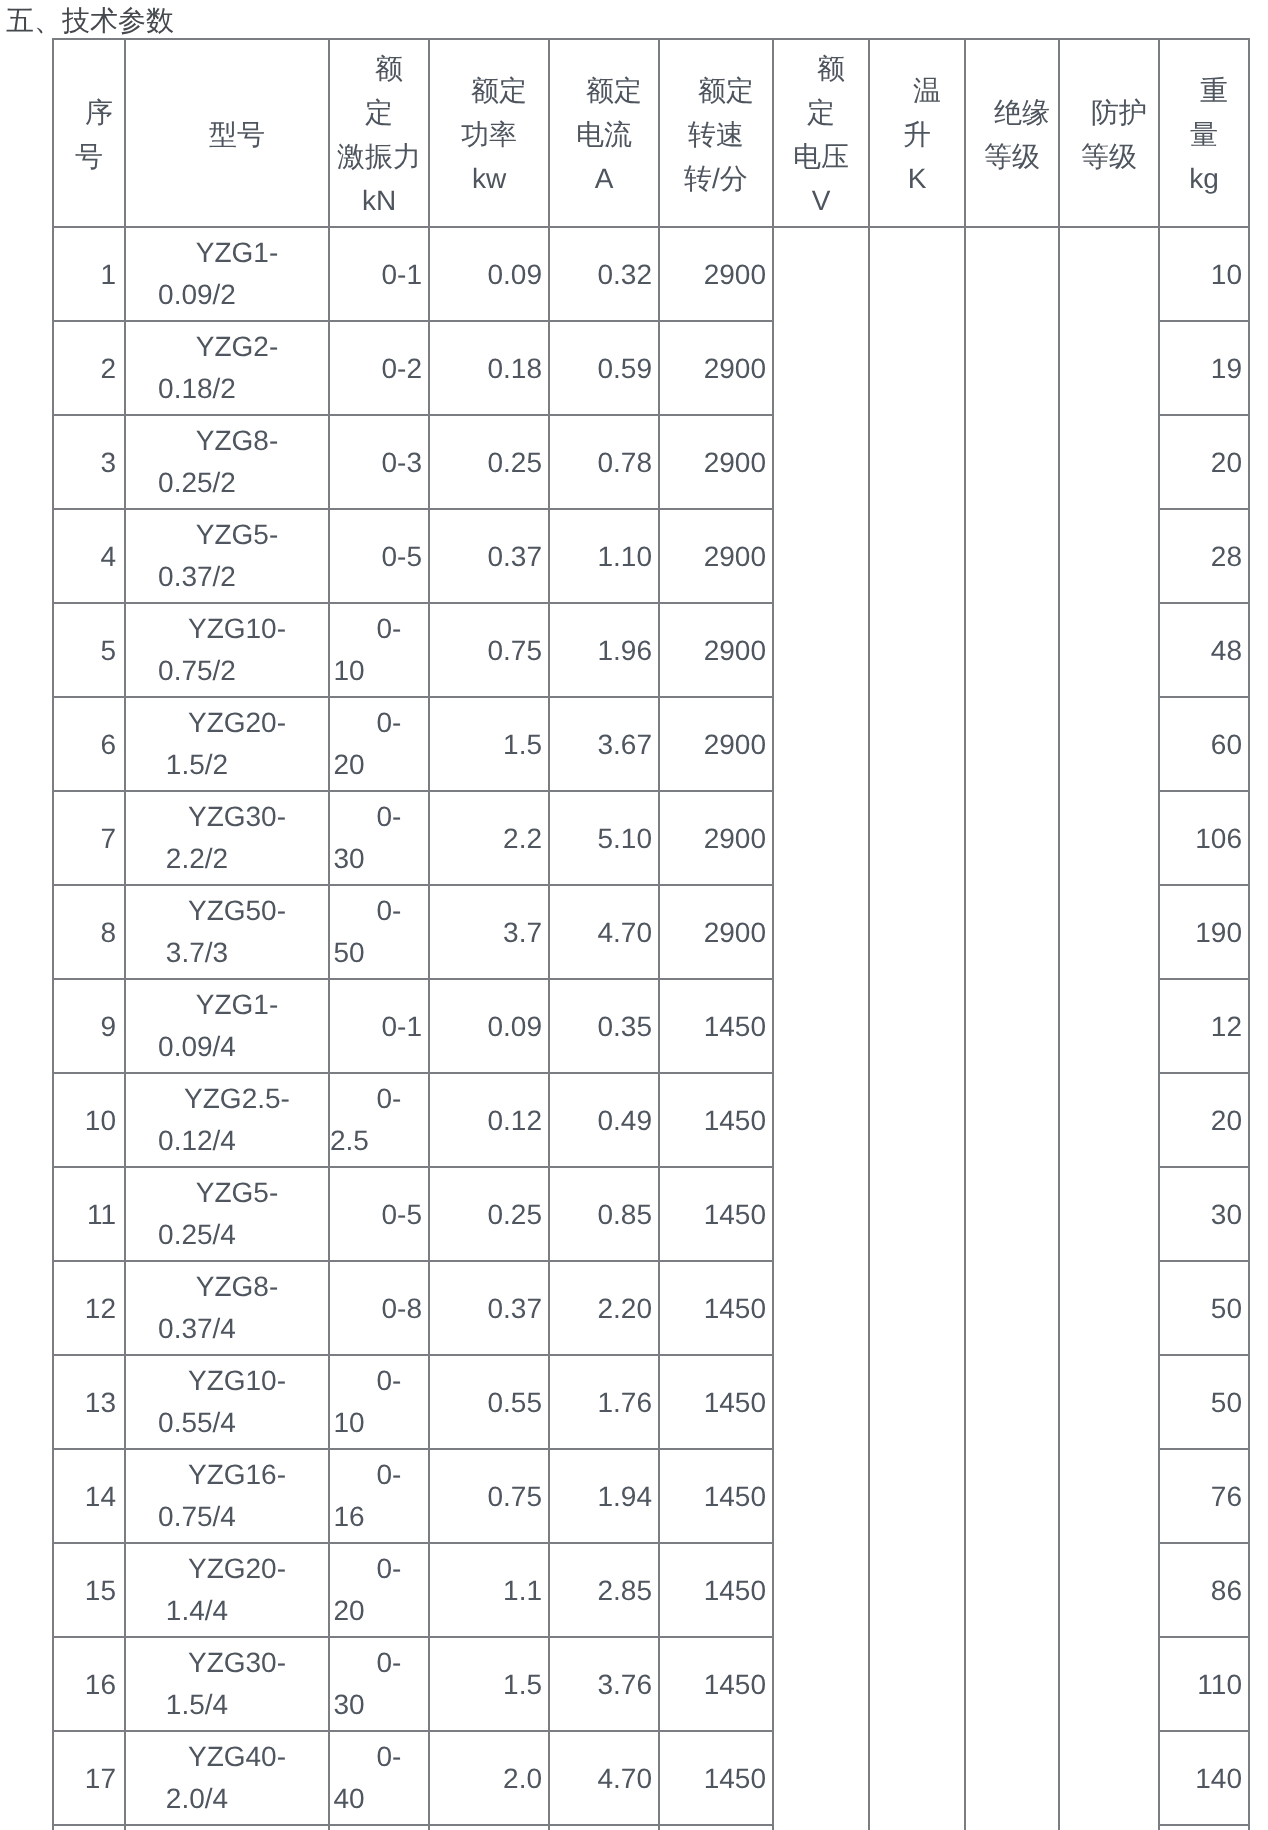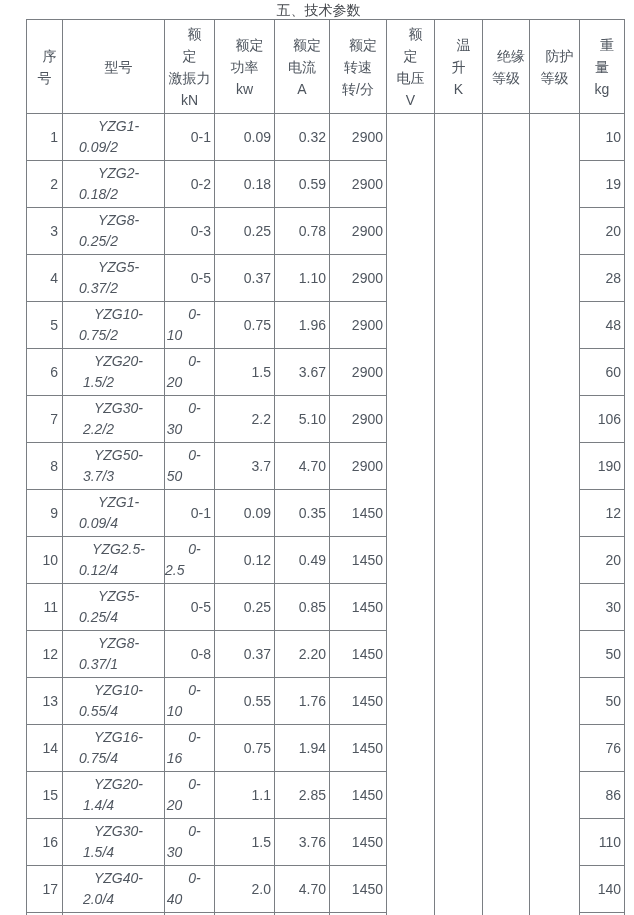--- a/index.html
+++ b/index.html
@@ -4,40 +4,40 @@
 <style>
   * { margin:0; padding:0; box-sizing:border-box; }
   html, body { overflow:hidden; }
   body {
     width:634px; height:915px; background:#ffffff;
     font-family:"Liberation Sans","DejaVu Sans",sans-serif;
     color:#4f565f;
   }
   .title {
     height:19px; padding:3px 0 0 3px;
-    font-size:14px; line-height:15px; color:#45484d;text-align:center;
+    font-size:14px; line-height:15px; color:#45484d;
   }
   table {
     border-collapse:collapse; table-layout:fixed;
     margin-left:26px; width:598px;
   }
   th, td {
     border:1px solid #7a7e83;
     font-size:14px; font-weight:normal;
     vertical-align:middle; overflow:hidden;
   }
   tr.head { height:94px; }
   tr.data-row { height:47px; }
   th {
     white-space:pre-line; text-align:center;
     line-height:22px; text-indent:10px; color:#4e555e;
   }
   td.num { text-align:right; padding-right:3px; }
   td.serial { padding-right:4px; }
-  td.two-line { padding:0; text-align:center;font-style:italic; }
+  td.two-line { padding:0; text-align:center; }
   td .l1, td .l2 { line-height:21px; text-align:center; }
   td.two-line .l1 { padding-left:10px; }
   td.two-line .l2 { padding-right:30px; }
   td.merged { background:#ffffff; }
 </style>
 </head>
 <body>
 
 <div class="title">五、技术参数</div>
 
@@ -238,21 +238,21 @@
     <td class="num">0-5</td>
     <td class="num">0.25</td>
     <td class="num">0.85</td>
     <td class="num">1450</td>
     <td class="num">30</td>
   </tr>
       <tr class="data-row">
     <td class="num serial">12</td>
     <td class="model two-line">
           <div class="l1">YZG8-</div>
-          <div class="l2">0.37/1</div>
+          <div class="l2">0.37/4</div>
         </td>
     <td class="num">0-8</td>
     <td class="num">0.37</td>
     <td class="num">2.20</td>
     <td class="num">1450</td>
     <td class="num">50</td>
   </tr>
       <tr class="data-row">
     <td class="num serial">13</td>
     <td class="model two-line">

